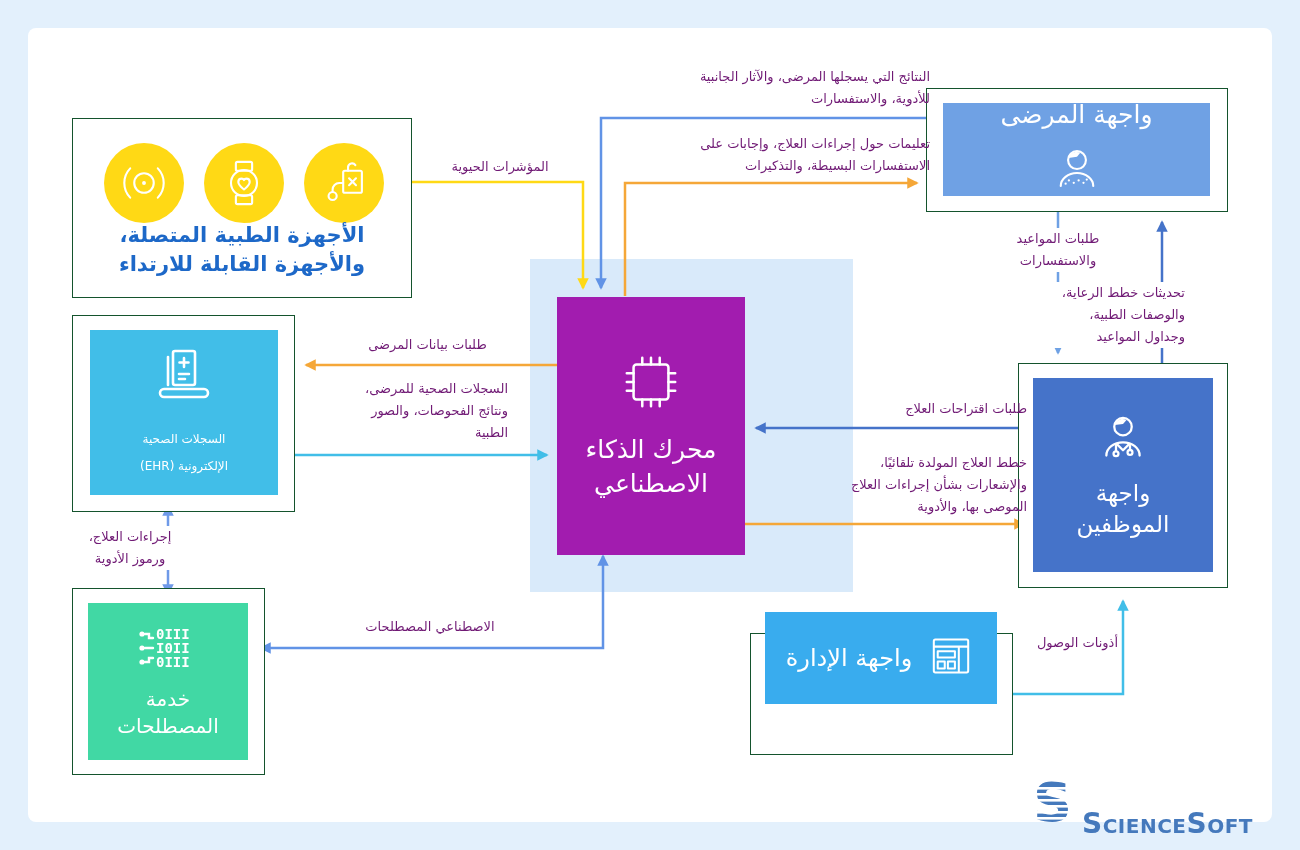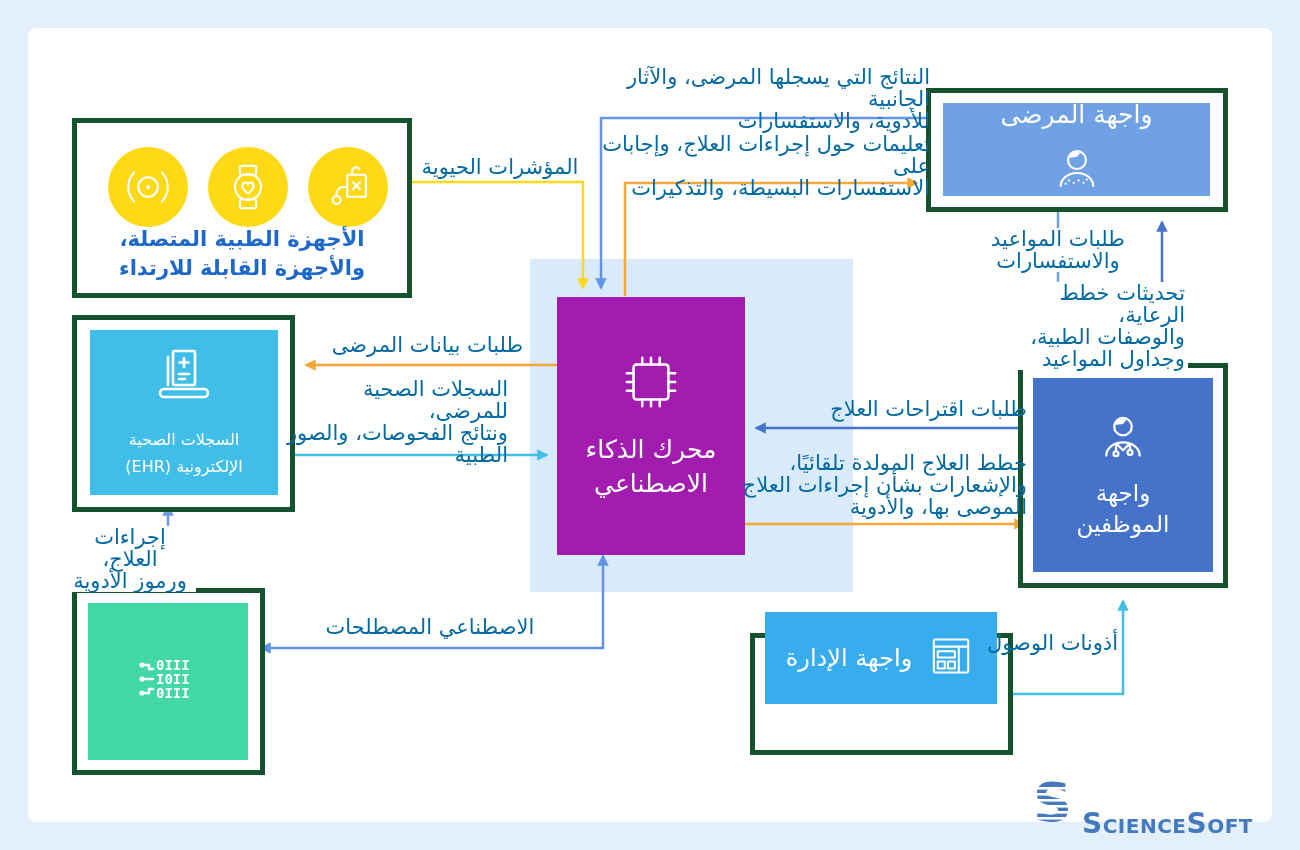--- a/index.html
+++ b/index.html
@@ -1,33 +1,33 @@
 <!DOCTYPE html>
 <html lang="ar"><head>
 <meta charset="utf-8">
 <style>
   * { margin:0; padding:0; box-sizing:border-box; }
   body { width:1300px; height:850px; font-family:"DejaVu Sans", sans-serif; background:#E3F0FC; position:relative; overflow:hidden; }
   #canvas { position:absolute; left:0; top:0; width:1300px; height:850px; }
   .card { position:absolute; left:28px; top:28px; width:1244px; height:794px; background:#FFFFFF; border-radius:8px; }
 
-  .container { position:absolute; background:#FFFFFF; border:5px solid #14532d; }
+  .container { position:absolute; background:#FFFFFF; border:1px solid #14532d; }
   .node { position:absolute; display:flex; align-items:center; justify-content:center; color:#fff; text-align:center; }
   .node-label { white-space:pre-line; direction:rtl; }
 
   .col { flex-direction:column; }
   .row { flex-direction:row; gap:14px; }
 
   .devices-label { position:absolute; width:100%; text-align:center; direction:rtl; white-space:pre-line;
     font-weight:bold; font-size:21px; line-height:29px; color:#1D68C8; }
 
   .circle { position:absolute; width:80px; height:80px; border-radius:50%; background:#FFD915;
     display:flex; align-items:center; justify-content:center; }
 
-  .lbl { position:absolute; font-size:21px; line-height:22px; color:#0369a1; direction:rtl; white-space:pre-line; }
+  .lbl { position:absolute; font-size:13px; line-height:22px; color:#701a75; direction:rtl; white-space:pre-line; }
   .lbl.center { text-align:center; }
   .lbl.right { text-align:right; }
   .lbl.whitebg { background:#FFFFFF; padding:0 3px; }
 
   svg.overlay { position:absolute; left:0; top:0; width:1300px; height:850px; pointer-events:none; }
 
   .logo { position:absolute; left:1032px; top:768px; display:flex; align-items:center; gap:8px; }
   .logo-text { font-variant:small-caps; font-weight:bold; font-size:28px; color:#4579BC; letter-spacing:0.5px;margin-top:39px; }
 </style>
 </head>
@@ -114,21 +114,21 @@
   <div class="container" style="left:72px; top:315px; width:223px; height:197px;"></div>
   <div class="node col" style="left:90px; top:330px; width:188px; height:165px; background:#41BEE8;">
     <span>
       <svg width="64" height="60" viewBox="0 0 64 60" fill="none" stroke="#fff" stroke-width="2.6" stroke-linecap="round" stroke-linejoin="round">
         <rect x="21" y="6" width="22" height="34" rx="2"></rect>
         <path d="M32,13 v9 M27.5,17.5 h9 M27,29 h10 M27,34 h6"></path>
         <path d="M16,12 v28"></path>
         <rect x="8" y="44" width="48" height="8" rx="4"></rect>
       </svg>
     </span>
-    <div class="node-label" style="font-size:16px; line-height:27px; margin-top:17px;">السجلات الصحية
+    <div class="node-label" style="font-size:12px; line-height:27px; margin-top:17px;">السجلات الصحية
 الإلكترونية (EHR)</div>
   </div>
 
   <div class="container" style="left:72px; top:588px; width:193px; height:187px;"></div>
   <div class="node col" style="left:88px; top:603px; width:160px; height:157px; background:#41D8A4;">
     <span>
       <svg width="64" height="50" viewBox="0 0 64 50" fill="none">
         <g fill="#fff" font-family="DejaVu Sans Mono, monospace" font-weight="bold" font-size="14">
           <text x="20" y="15">0III</text>
             <text x="20" y="29">I0II</text>
@@ -139,20 +139,22 @@
             <path d="M9,24 h8"></path>
             <path d="M9,38 h4 v-4 h4"></path>
         </g>
         <g fill="#fff">
             <circle cx="6" cy="10" r="2.6"></circle>
             <circle cx="6" cy="24" r="2.6"></circle>
             <circle cx="6" cy="38" r="2.6"></circle>
           </g>
       </svg>
     </span>
+    <div class="node-label" style="font-size:20px; line-height:27px; margin-top:8px;">خدمة
+المصطلحات</div>
   </div>
 
   <div class="node col" style="left:557px; top:297px; width:188px; height:258px; background:#a21caf;">
     <span>
       <svg width="62" height="62" viewBox="0 0 64 64" fill="none" stroke="#fff" stroke-width="2.6" stroke-linecap="round">
         <rect x="14" y="14" width="36" height="36" rx="3"></rect>
         <path d="M23,14 V7 M32,14 V7 M41,14 V7 M23,50 V57 M32,50 V57 M41,50 V57 M14,23 H7 M14,32 H7 M14,41 H7 M50,23 H57 M50,32 H57 M50,41 H57"></path>
       </svg>
     </span>
     <div class="node-label" style="font-size:25px; line-height:34px; margin-top:16px;">محرك الذكاء

